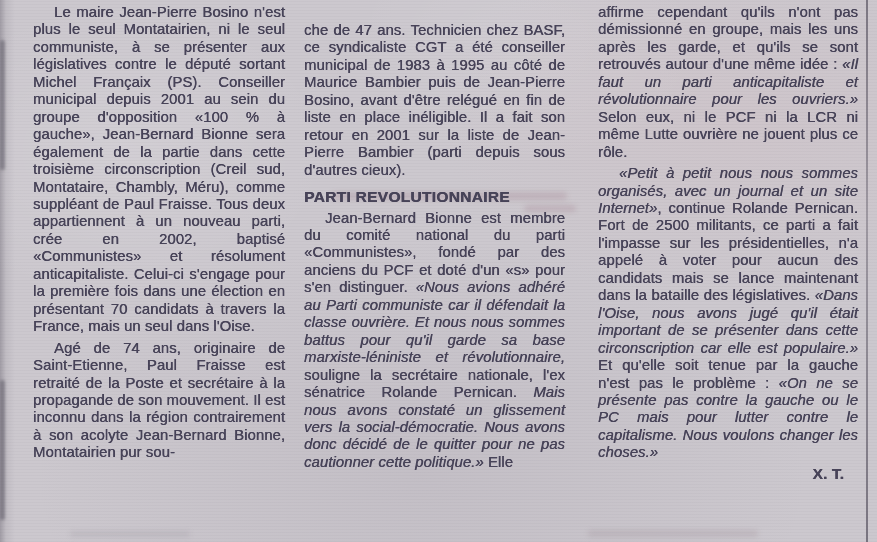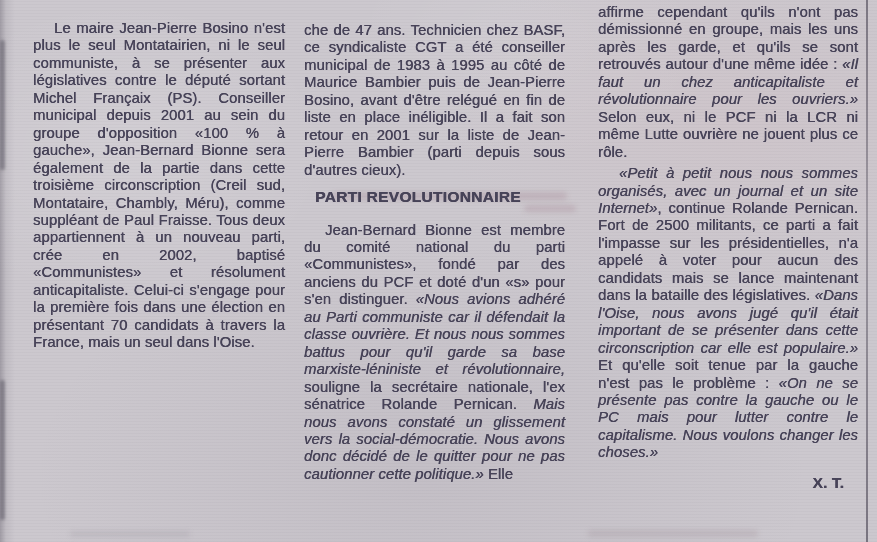--- a/index.html
+++ b/index.html
@@ -25,30 +25,30 @@
   .col{
     position:absolute;
     text-align:justify;
     font-size:14.8px;line-height:17.45px;letter-spacing:0.1px;
     text-shadow:0.35px 0 0 currentColor;
   }
   .col-0{left:33px;top:4px;width:252px;}
   .col-1{left:304px;top:22px;width:261px;}
   .col-2{left:598px;top:4px;width:260px;}
   .para{margin:0;}
-  .para.indent{text-indent:21px;margin-top:16px;}
+  .para.indent{text-indent:21px;}
   .para + .para{margin-top:4px;}
   .heading{
-    font-size:15.5px;font-weight:700;margin:9px 0 4px 11px;
+    font-size:15.5px;font-weight:700;margin:9px 0 4px 0;
     letter-spacing:0.3px;text-align:left;
     text-shadow:0.4px 0 0 currentColor;
   }
   .sig{
     font-weight:700;text-align:right;padding-right:14px;
-    margin-top:12px;font-size:15.5px;
+    margin-top:3px;font-size:15.5px;
   }
   .it{font-style:italic;}
   .rm{font-style:normal;}
   .column-rule{
     position:absolute;top:0;right:9px;width:2px;height:542px;
     background:linear-gradient(180deg, rgba(70,65,80,0.60), rgba(70,65,80,0.35) 40%, rgba(70,65,80,0.62));
   }
   .smudge{
     position:absolute;border-radius:4px;
     background:rgba(152,110,126,0.22);
@@ -72,26 +72,27 @@
   <div class="scanlines"></div>
   <div class="edge-blob b1"></div>
   <div class="edge-blob b2"></div>
   <div class="smudge s1"></div>
   <div class="smudge s2"></div>
   <div class="smudge s3"></div>
   <div class="smudge s4"></div>
 
   <div class="col col-0" id="col-0">
       <p class="para indent"><span class="rm">Le maire Jean-Pierre Bosino n'est plus le seul Montatairien, ni le seul communiste, à se présenter aux législatives contre le député sortant Michel Françaix (PS). Conseiller municipal depuis 2001 au sein du groupe d'opposition «100 % à gauche», Jean-Bernard Bionne sera également de la partie dans cette troisième circonscription (Creil sud, Montataire, Chambly, Méru), comme suppléant de Paul Fraisse. Tous deux appartiennent à un nouveau parti, crée en 2002, baptisé «Communistes» et résolument anticapitaliste. Celui-ci s'engage pour la première fois dans une élection en présentant 70 candidats à travers la France, mais un seul dans l'Oise.</span></p>
+      <p class="para indent"><span class="rm">Agé de 74 ans, originaire de Saint-Etienne, Paul Fraisse est retraité de la Poste et secrétaire à la propagande de son mouvement. Il est inconnu dans la région contrairement à son acolyte Jean-Bernard Bionne, Montatairien pur sou-</span></p>
     </div>
   <div class="col col-1" id="col-1">
       <p class="para"><span class="rm">che de 47 ans. Technicien chez BASF, ce syndicaliste CGT a été conseiller municipal de 1983 à 1995 au côté de Maurice Bambier puis de Jean-Pierre Bosino, avant d'être relégué en fin de liste en place inéligible. Il a fait son retour en 2001 sur la liste de Jean-Pierre Bambier (parti depuis sous d'autres cieux).</span></p>
       <h2 class="heading">PARTI REVOLUTIONNAIRE</h2>
       <p class="para indent"><span class="rm">Jean-Bernard Bionne est membre du comité national du parti «Communistes», fondé par des anciens du PCF et doté d'un «s» pour s'en distinguer. </span><span class="it">«Nous avions adhéré au Parti communiste car il défendait la classe ouvrière. Et nous nous sommes battus pour qu'il garde sa base marxiste-léniniste et révolutionnaire,</span><span class="rm"> souligne la secrétaire nationale, l'ex sénatrice Rolande Pernican. </span><span class="it">Mais nous avons constaté un glissement vers la social-démocratie. Nous avons donc décidé de le quitter pour ne pas cautionner cette politique.»</span><span class="rm"> Elle</span></p>
     </div>
   <div class="col col-2" id="col-2">
-      <p class="para"><span class="rm">affirme cependant qu'ils n'ont pas démissionné en groupe, mais les uns après les garde, et qu'ils se sont retrouvés autour d'une même idée : </span><span class="it">«Il faut un chez anticapitaliste et révolutionnaire pour les ouvriers.»</span><span class="rm"> Selon eux, ni le PCF ni la LCR ni même Lutte ouvrière ne jouent plus ce rôle.</span></p>
+      <p class="para"><span class="rm">affirme cependant qu'ils n'ont pas démissionné en groupe, mais les uns après les garde, et qu'ils se sont retrouvés autour d'une même idée : </span><span class="it">«Il faut un parti anticapitaliste et révolutionnaire pour les ouvriers.»</span><span class="rm"> Selon eux, ni le PCF ni la LCR ni même Lutte ouvrière ne jouent plus ce rôle.</span></p>
       <p class="para indent"><span class="it">«Petit à petit nous nous sommes organisés, avec un journal et un site Internet»</span><span class="rm">, continue Rolande Pernican. Fort de 2500 militants, ce parti a fait l'impasse sur les présidentielles, n'a appelé à voter pour aucun des candidats mais se lance maintenant dans la bataille des législatives. </span><span class="it">«Dans l'Oise, nous avons jugé qu'il était important de se présenter dans cette circonscription car elle est populaire.»</span><span class="rm"> Et qu'elle soit tenue par la gauche n'est pas le problème : </span><span class="it">«On ne se présente pas contre la gauche ou le PC mais pour lutter contre le capitalisme. Nous voulons changer les choses.»</span></p>
       <div class="sig">X. T.</div>
     </div>
 
   <div class="column-rule"></div>
 </div>
 
 </body></html>

